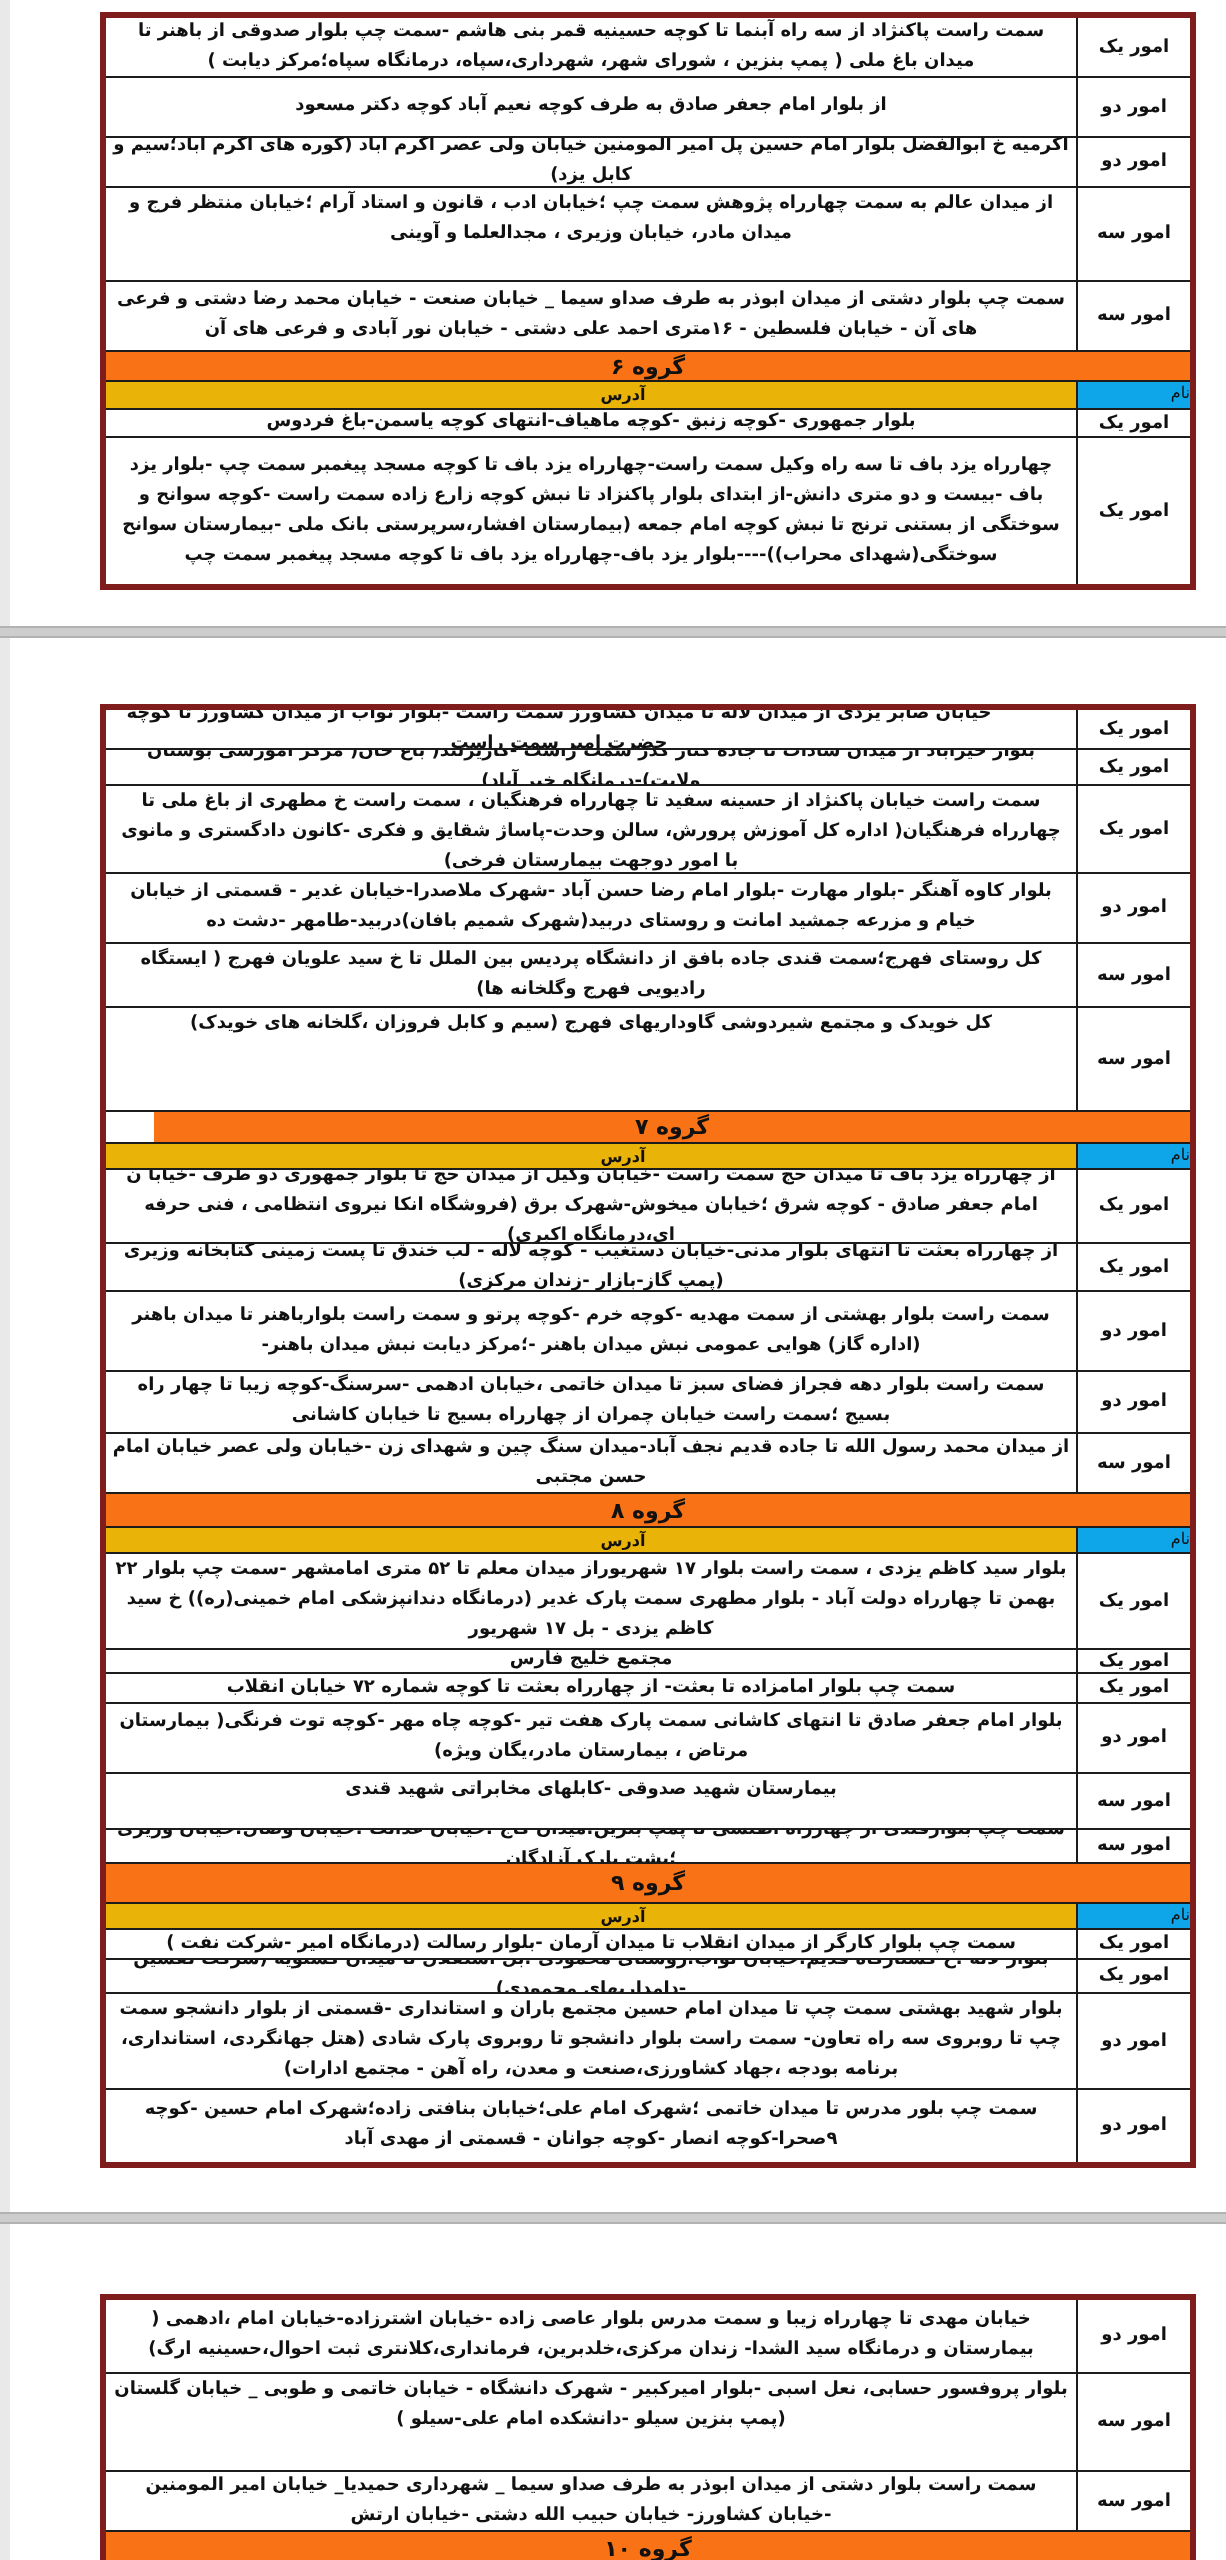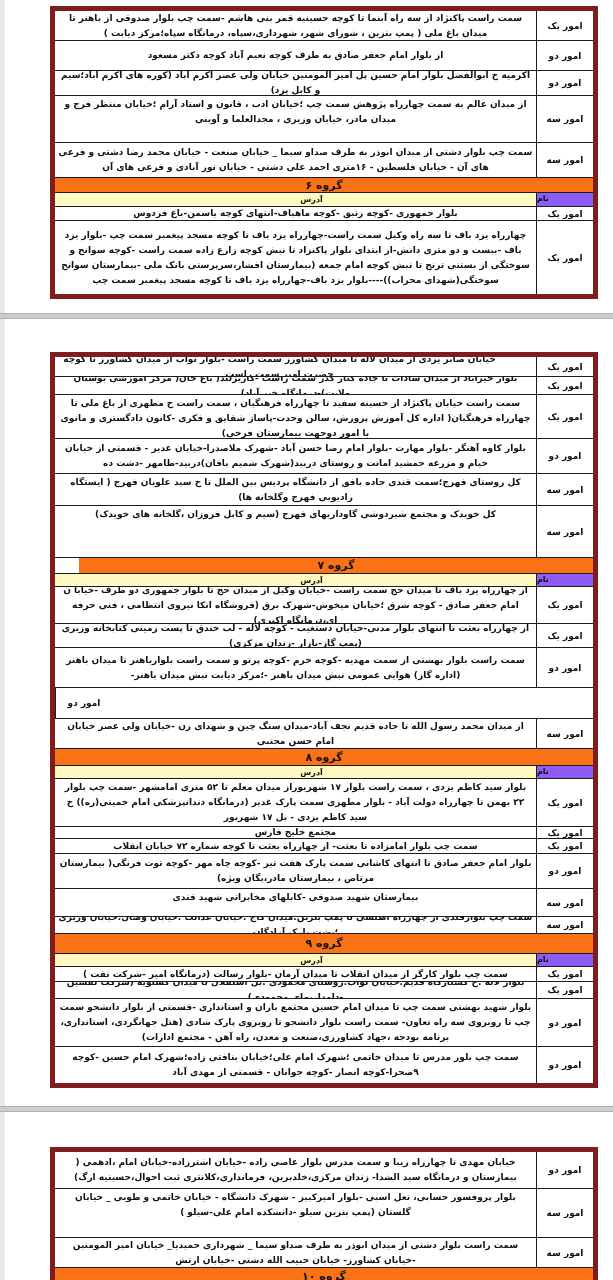--- a/index.html
+++ b/index.html
@@ -10,21 +10,21 @@
   }
   .page{
     position:absolute;left:5px;width:608px;background:#ffffff;
   }
   .page-sep{
     position:absolute;left:0;width:613px;height:6px;background:#cdcdcd;
     border-top:1px solid #b2b2b2;border-bottom:1px solid #b2b2b2;box-sizing:border-box;
   }
   .doc-table{
     position:absolute;left:45px;width:548px;
-    border:5px solid #7f1d1d;box-sizing:border-box;
+    border:3px solid #7f1d1d;box-sizing:border-box;
     direction:rtl;
   }
   .row{display:flex;flex-direction:row-reverse;box-sizing:border-box;}
   .row + .row{border-top:1px solid #1c1c1c;}
   .cell{box-sizing:border-box;}
   .addr{
     flex:1;display:flex;align-items:center;justify-content:center;
     text-align:center;direction:rtl;
     font-size:9px;font-weight:bold;color:#111;line-height:15px;
     padding:0 3px;overflow:hidden;
@@ -34,28 +34,28 @@
     width:57px;flex:none;border-left:1px solid #1c1c1c;
     display:flex;align-items:center;justify-content:center;
     font-size:9px;font-weight:bold;color:#111;direction:rtl;
   }
   .group-cell{
     flex:1;background:#f97316;
     display:flex;align-items:center;justify-content:center;
     font-size:11px;font-weight:bold;color:#111;direction:rtl;
   }
   .addrhead{
-    flex:1;background:#fef9c3;
+    flex:1;background:#eab308;
     display:flex;align-items:center;justify-content:center;
     font-size:8px;font-weight:bold;color:#111;direction:rtl;padding-left:32px;
   }
   .sidehead{
-    width:57px;flex:none;border-left:1px solid #1c1c1c;background:#8b5cf6;
-    overflow:hidden;text-align:left;direction:rtl;
-    font-size:8px;font-weight:bold;color:#111;
+    width:57px;flex:none;border-left:1px solid #1c1c1c;background:#0ea5e9;
+    overflow:hidden;text-align:right;direction:rtl;
+    font-size:8px;font-weight:normal;color:#111;
   }
   .sidehead span{display:block;line-height:10px;margin-top:1px;border-bottom:1px dotted #555;height:12px;}
 </style>
 </head>
 <body>
 
 <div id="doc-root">
     <div class="page" style="top: 0px; height: 313px;">
       <div class="doc-table" style="top: 6px;">
         <div class="row" style="height: 29px;">
@@ -139,20 +139,21 @@
         </div>
         <div class="row" style="height: 24px;">
           <div class="cell addr">از چهارراه بعثت تا انتهای بلوار مدنی-خیابان دستغیب - کوچه لاله - لب خندق تا پست زمینی کتابخانه وزیری (پمپ گاز-بازار -زندان مرکزی)</div>
           <div class="cell lbl">امور یک</div>
         </div>
         <div class="row" style="height: 40px;">
           <div class="cell addr">سمت راست بلوار بهشتی از سمت مهدیه -کوچه خرم -کوچه پرتو و سمت راست بلوارباهنر تا میدان باهنر (اداره گاز) هوایی عمومی  نبش میدان باهنر -؛مرکز دیابت نبش میدان باهنر-</div>
           <div class="cell lbl">امور دو</div>
         </div>
         <div class="row" style="height: 31px;">
+          <div class="cell addr">سمت راست بلوار دهه فجراز فضای سبز تا میدان خاتمی ،خیابان ادهمی -سرسنگ-کوچه زیبا تا چهار راه بسیج ؛سمت راست خیابان چمران از چهارراه بسیج تا خیابان کاشانی</div>
           <div class="cell lbl">امور دو</div>
         </div>
         <div class="row" style="height: 30px;">
           <div class="cell addr">از میدان محمد رسول الله تا جاده قدیم نجف آباد-میدان سنگ چین و شهدای زن  -خیابان ولی عصر خیابان امام حسن مجتبی</div>
           <div class="cell lbl">امور سه</div>
         </div>
         <div class="row" style="height: 17px;">
           <div class="cell group-cell">گروه ۸</div>
         </div>
         <div class="row" style="height: 13px;">

